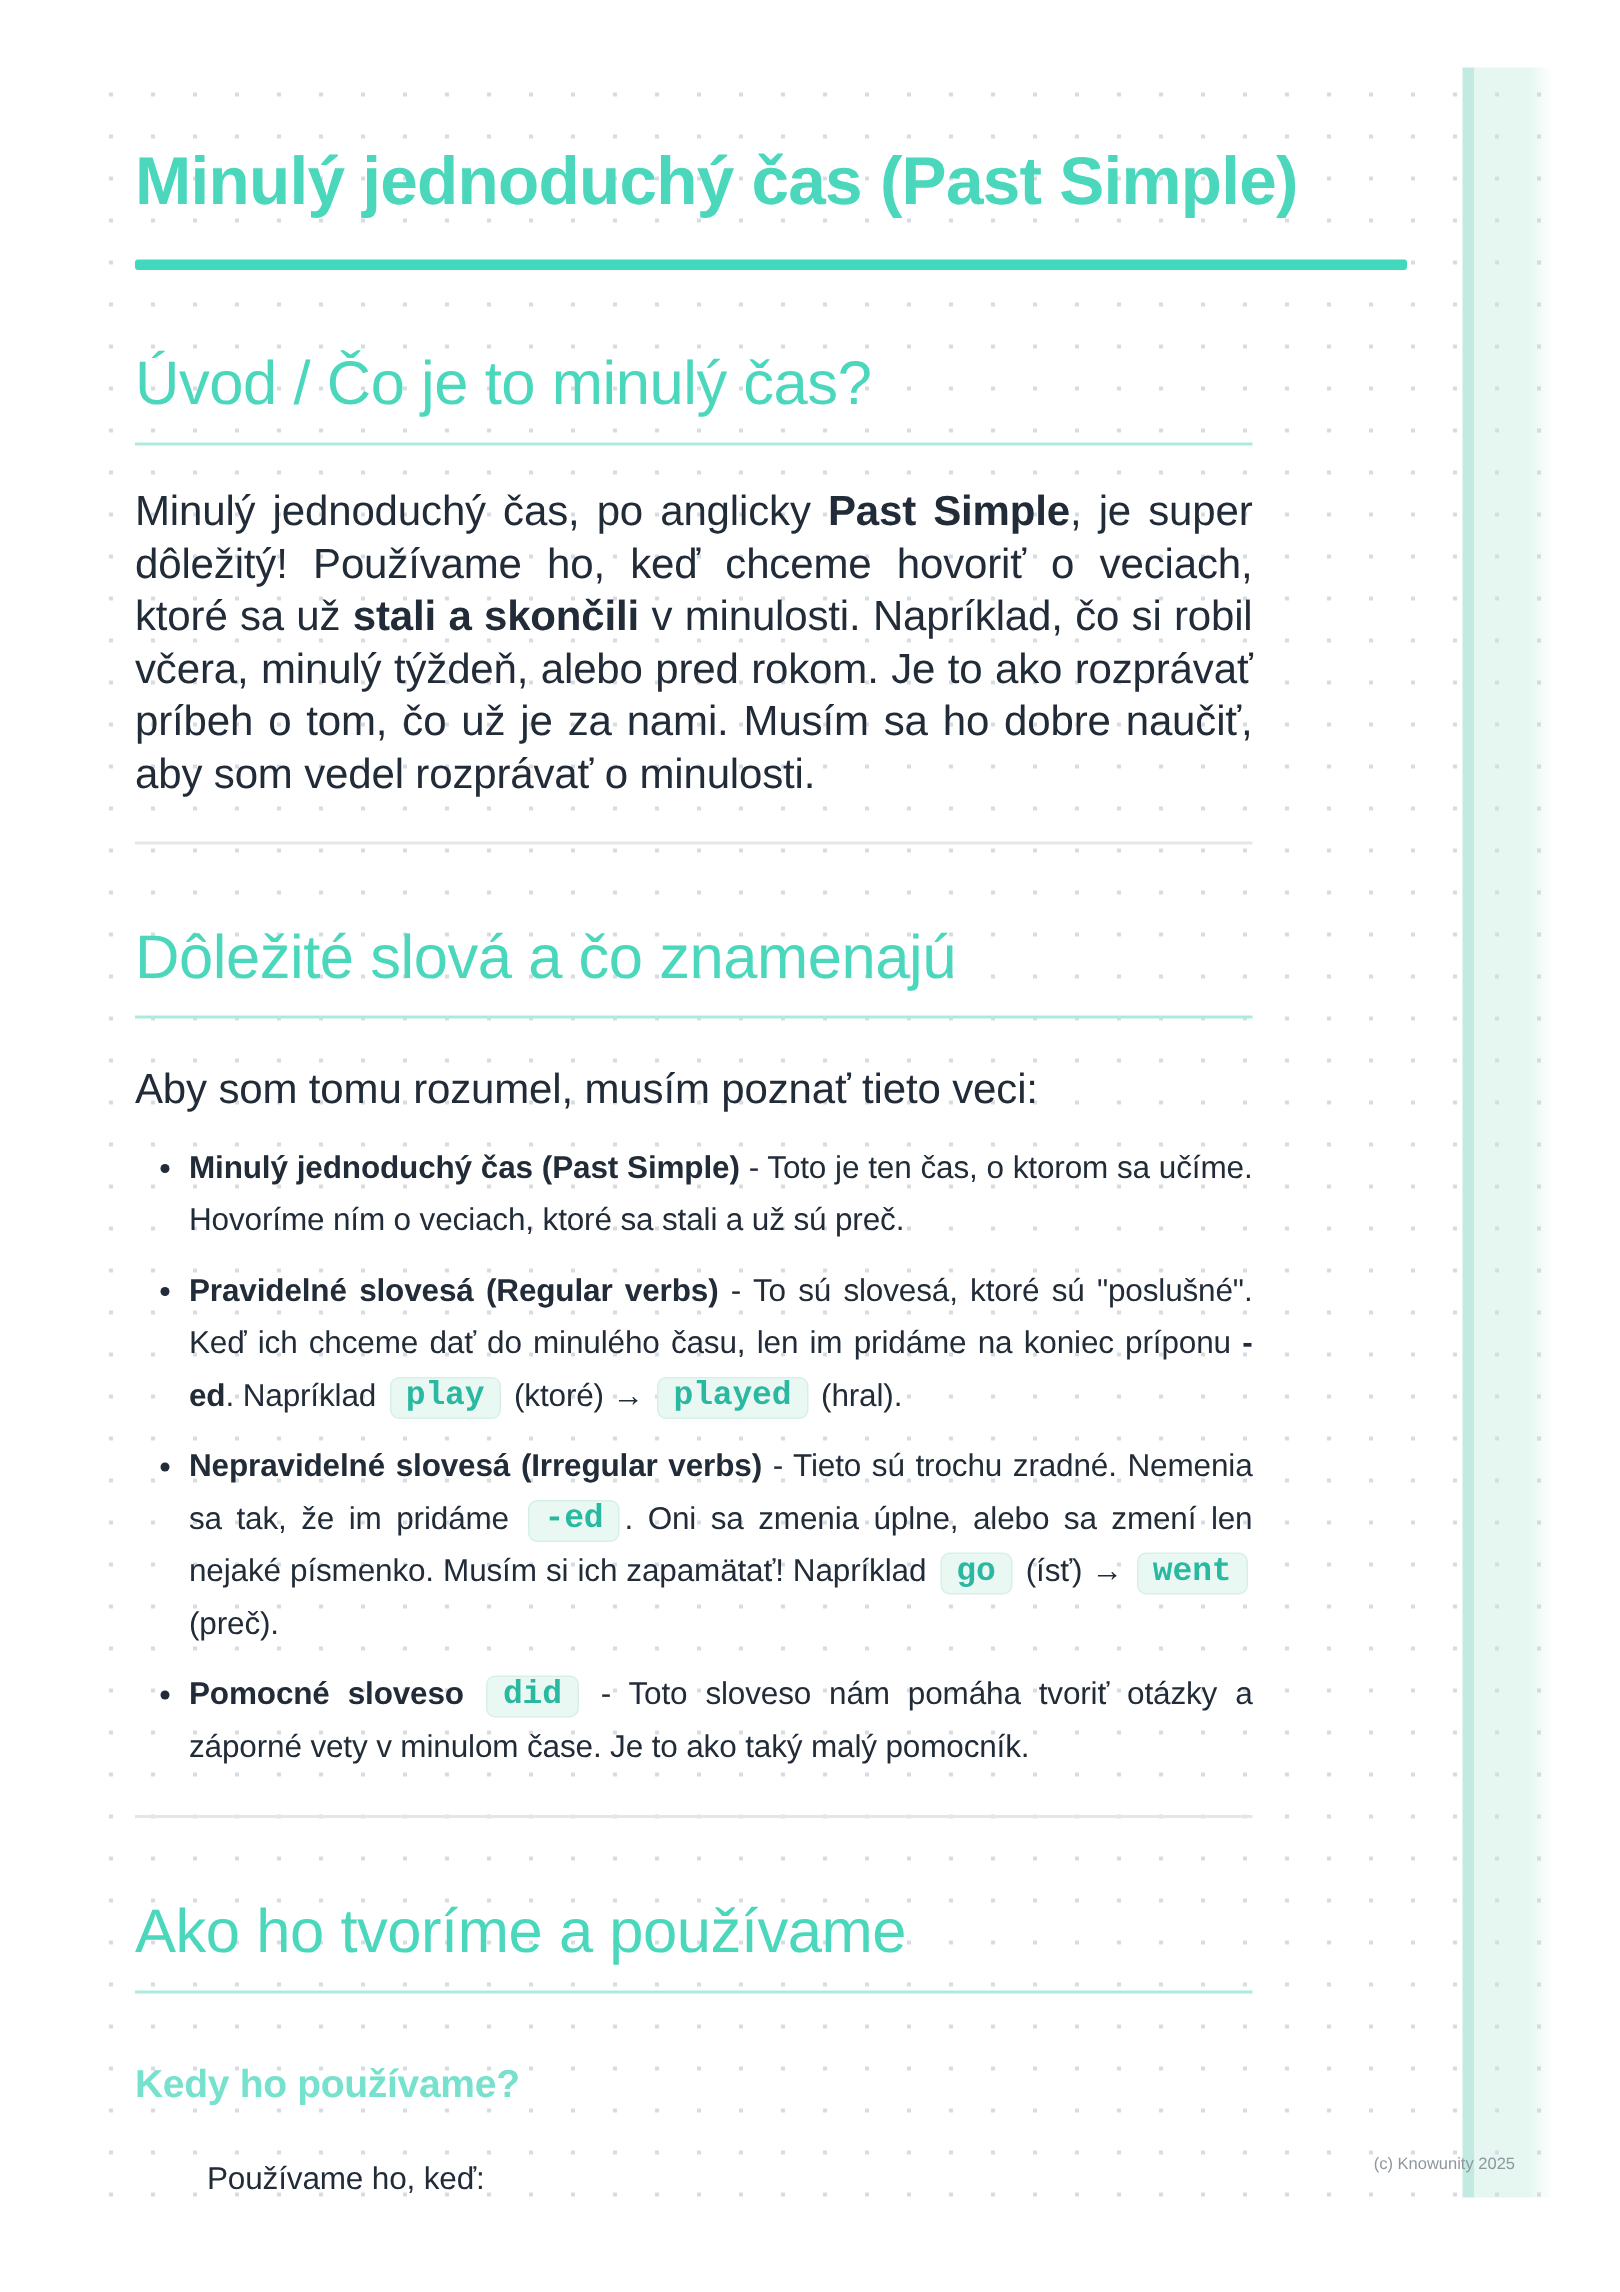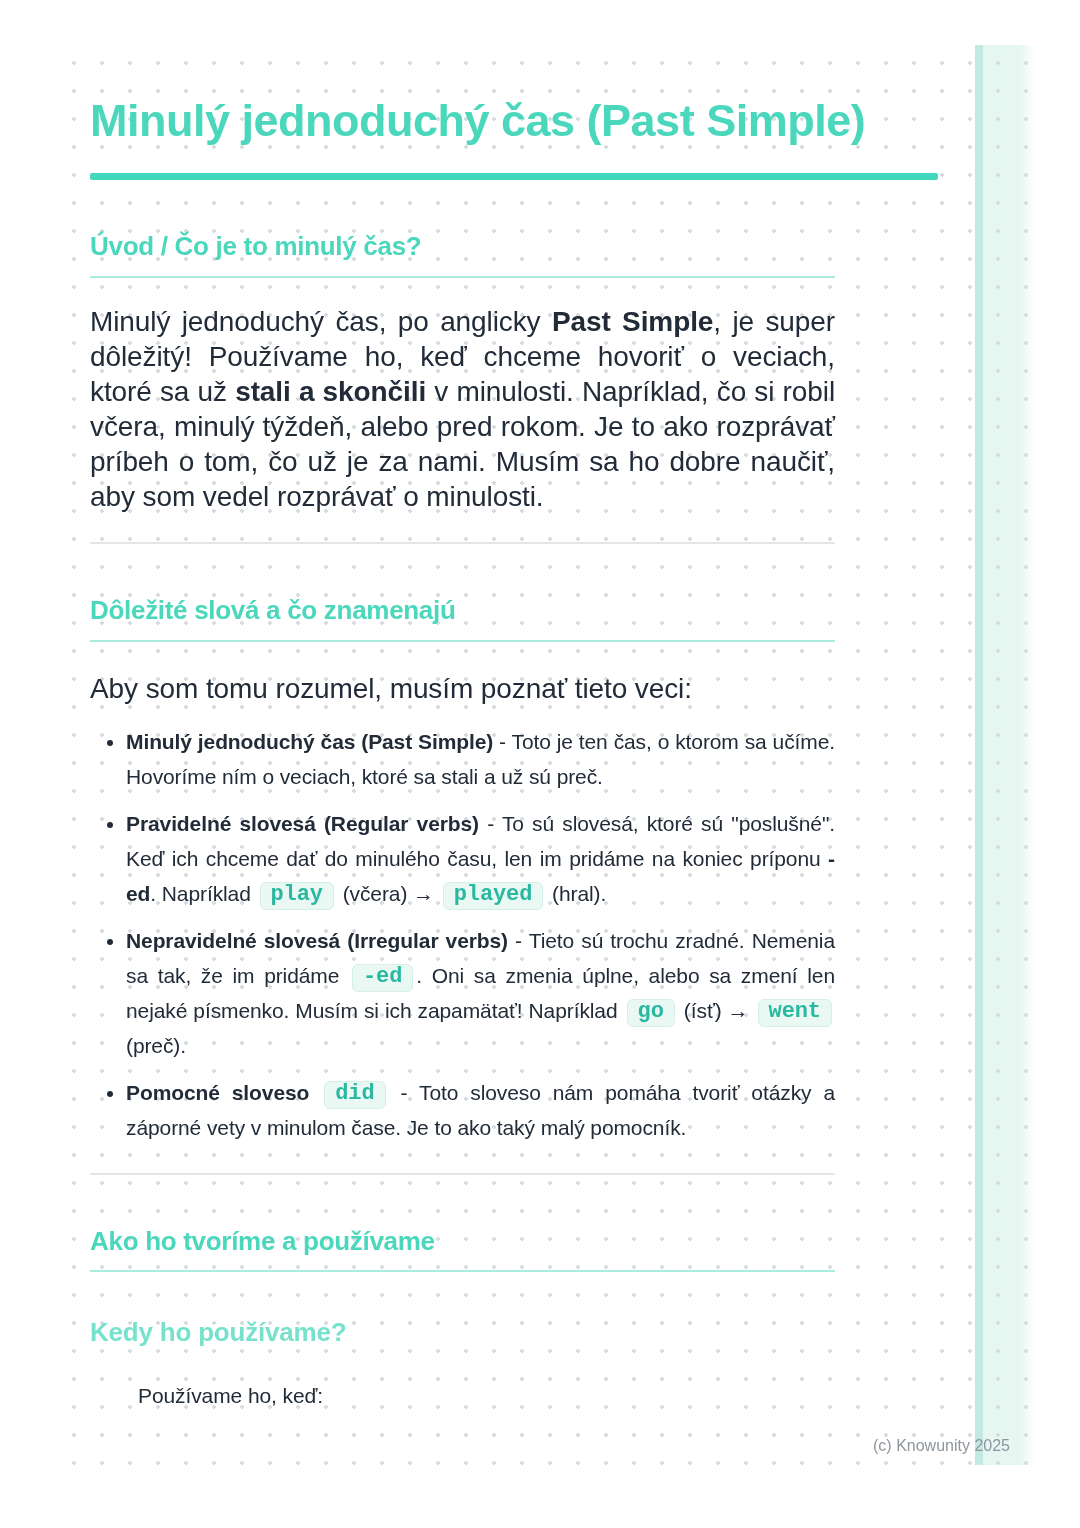--- a/index.html
+++ b/index.html
@@ -58,21 +58,21 @@
     color:var(--teal);
     margin-bottom:21px;
   }
   .title-rule{
     width:848px; height:7px;
     background:var(--teal-rule);
     border-radius:2px;
     margin-bottom:50px;
   }
   h2{
-    font-size:26px; line-height:1.26; font-weight:700;
+    font-size:41px; line-height:1.26; font-weight:400;
     letter-spacing:-0.3px;
     color:var(--teal);
   }
   .h-underline{
     width:745px; height:2px;
     background:var(--teal-underline);
     margin-top:13px;
   }
   .body{
     font-size:28px; line-height:35px;
@@ -119,21 +119,21 @@
     font-size:26px; line-height:1.3; font-weight:800;
     letter-spacing:-0.2px;
     color:var(--teal-h3);
     margin-top:44px;
   }
   h3 + .lead2{margin-top:28px;margin-left:48px;}
   .lead2{font-size:21px; line-height:35px;}
   .footer{
     position:absolute;
     top:1437px; right:70px;
-    font-size:16px;
+    font-size:11px;
     color:var(--muted);
   }
 </style>
 </head>
 <body>
 
 <div class="sheet">
   <div class="edge-line"></div>
   <div class="edge-band"></div>
 
@@ -148,21 +148,21 @@
       <p class="body justify para"><span>Minulý jednoduchý čas, po anglicky </span><span class="b">Past Simple</span><span>, je super dôležitý! Používame ho, keď chceme hovoriť o veciach, ktoré sa už </span><span class="b">stali a skončili</span><span> v minulosti. Napríklad, čo si robil včera, minulý týždeň, alebo pred rokom. Je to ako rozprávať príbeh o tom, čo už je za nami. Musím sa ho dobre naučiť, aby som vedel rozprávať o minulosti.</span></p>
       <hr class="soft">
     </section>
 
     <section class="gap-section">
       <h2>Dôležité slová a čo znamenajú</h2>
       <div class="h-underline"></div>
       <p class="body lead">Aby som tomu rozumel, musím poznať tieto veci:</p>
       <ul class="terms">
         <li><span class="b">Minulý jednoduchý čas (Past Simple)</span><span> - Toto je ten čas, o ktorom sa učíme. Hovoríme ním o veciach, ktoré sa stali a už sú preč.</span></li>
-        <li><span class="b">Pravidelné slovesá (Regular verbs)</span><span> - To sú slovesá, ktoré sú "poslušné". Keď ich chceme dať do minulého času, len im pridáme na koniec príponu </span><span class="b">-ed</span><span>. Napríklad </span><span class="chip">play</span><span> (včera) → </span><span class="chip">played</span><span> (hral).</span></li>
+        <li><span class="b">Pravidelné slovesá (Regular verbs)</span><span> - To sú slovesá, ktoré sú "poslušné". Keď ich chceme dať do minulého času, len im pridáme na koniec príponu </span><span class="b">-ed</span><span>. Napríklad </span><span class="chip">play</span><span> (ktoré) → </span><span class="chip">played</span><span> (hral).</span></li>
         <li><span class="b">Nepravidelné slovesá (Irregular verbs)</span><span> - Tieto sú trochu zradné. Nemenia sa tak, že im pridáme </span><span class="chip">-ed</span><span>. Oni sa zmenia úplne, alebo sa zmení len nejaké písmenko. Musím si ich zapamätať! Napríklad </span><span class="chip">go</span><span> (ísť) → </span><span class="chip">went</span><span> (preč).</span></li>
         <li><span class="b">Pomocné sloveso</span><span> </span><span class="chip">did</span><span> - Toto sloveso nám pomáha tvoriť otázky a záporné vety v minulom čase. Je to ako taký malý pomocník.</span></li>
       </ul>
       <hr class="soft">
     </section>
 
     <section class="gap-section">
       <h2>Ako ho tvoríme a používame</h2>
       <div class="h-underline"></div>
       <h3>Kedy ho používame?</h3>

